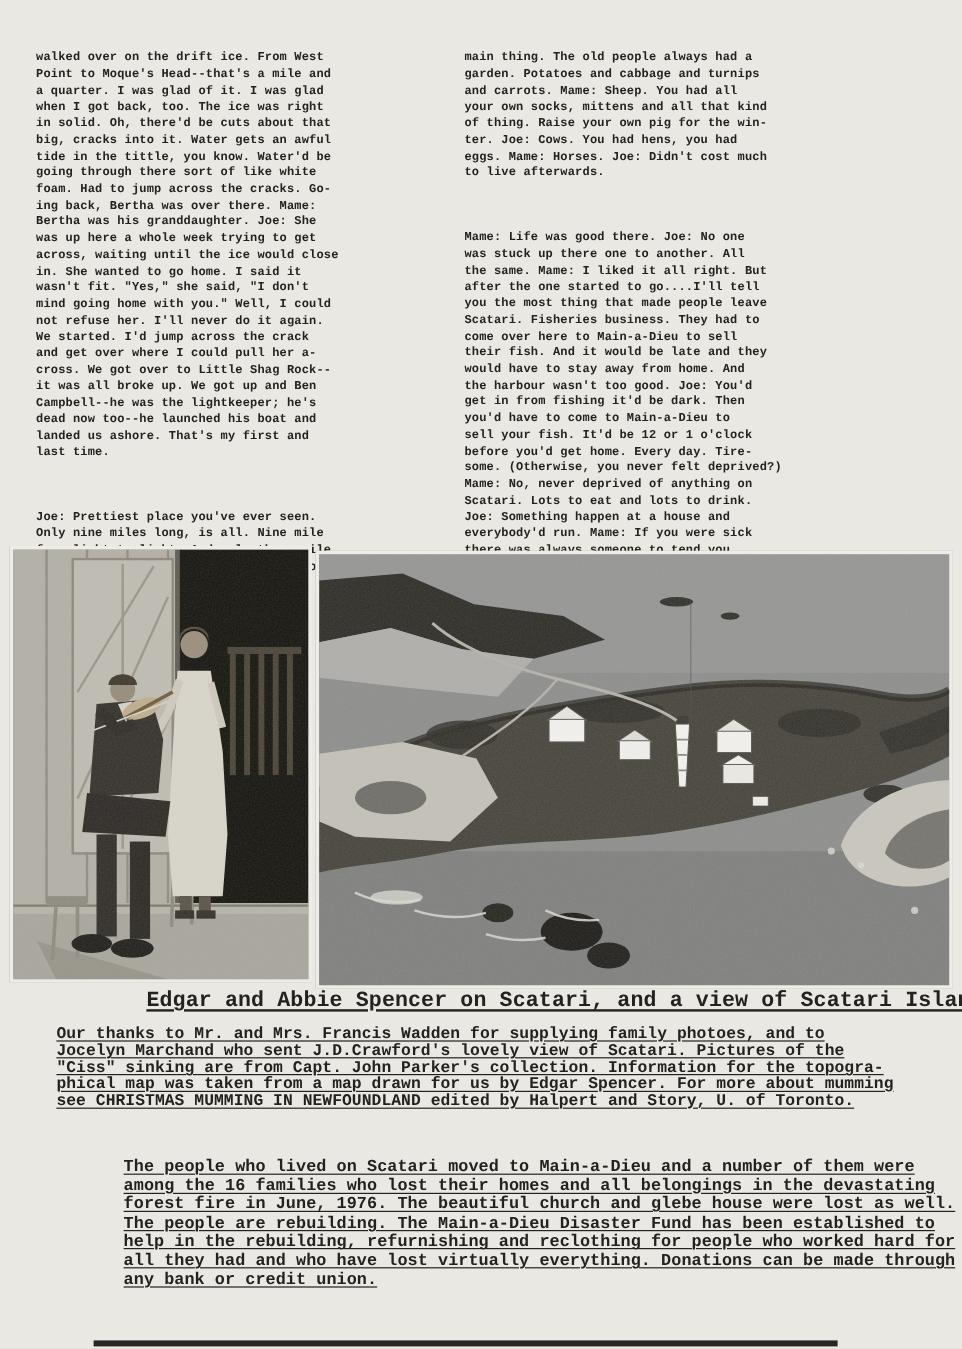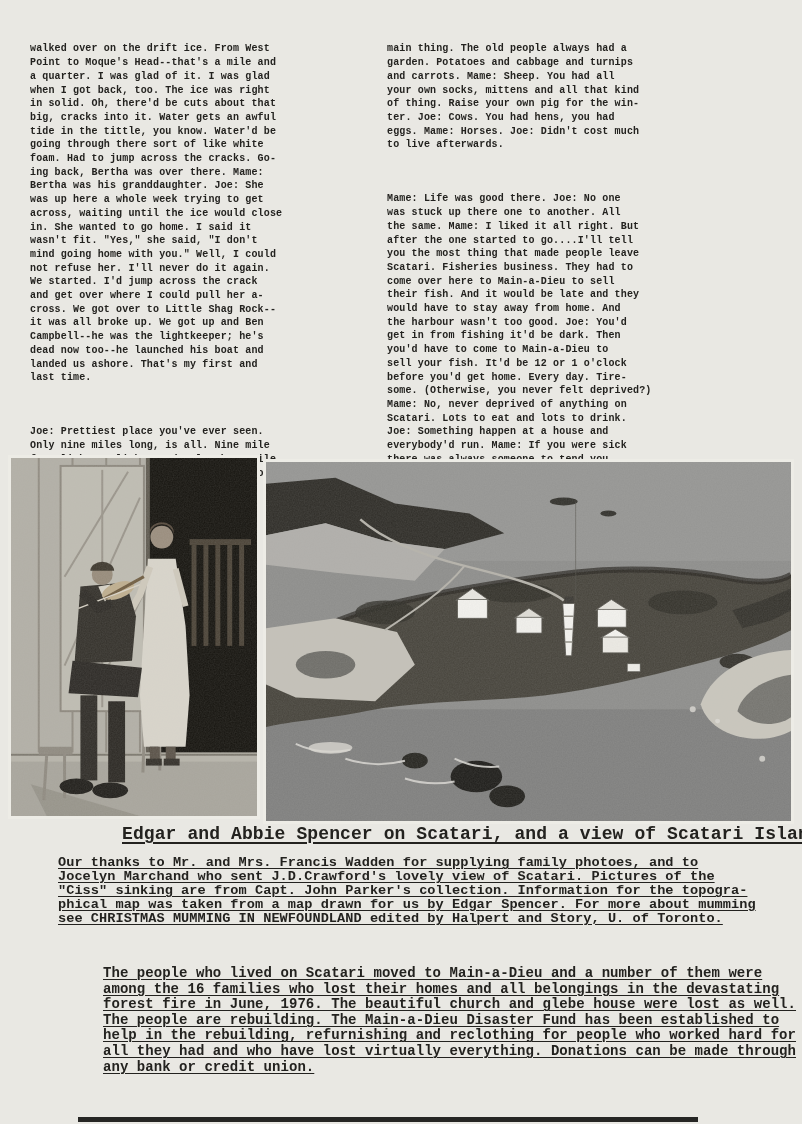--- a/index.html
+++ b/index.html
@@ -26,21 +26,20 @@
     text-decoration-thickness:1.5px;
     text-underline-offset:3px;
     text-align:center;
   }
   .credits{
     left:47px;top:856px;
     font-size:13.6px;line-height:13.9px;letter-spacing:.05px;
     text-decoration:underline;
     text-decoration-thickness:1.4px;
     text-underline-offset:2px;
-    margin-left:11px;
   }
   .headline{
     position:absolute;
     left:0;top:921px;width:802px;
     text-align:center;
     font-family:"Liberation Sans","DejaVu Sans",sans-serif;
     font-weight:bold;
     font-size:43px;line-height:1.05;
     letter-spacing:-2px;
     color:#161514;

